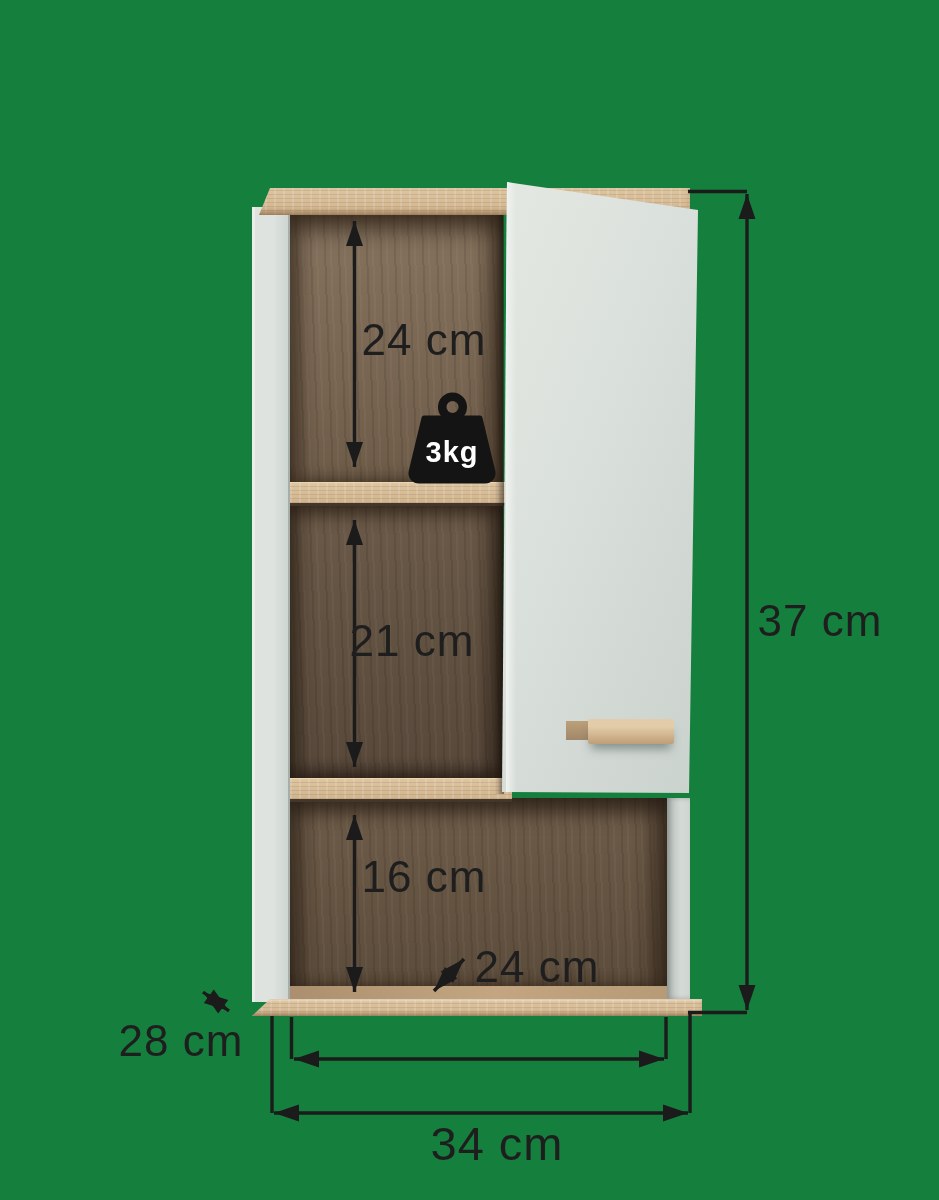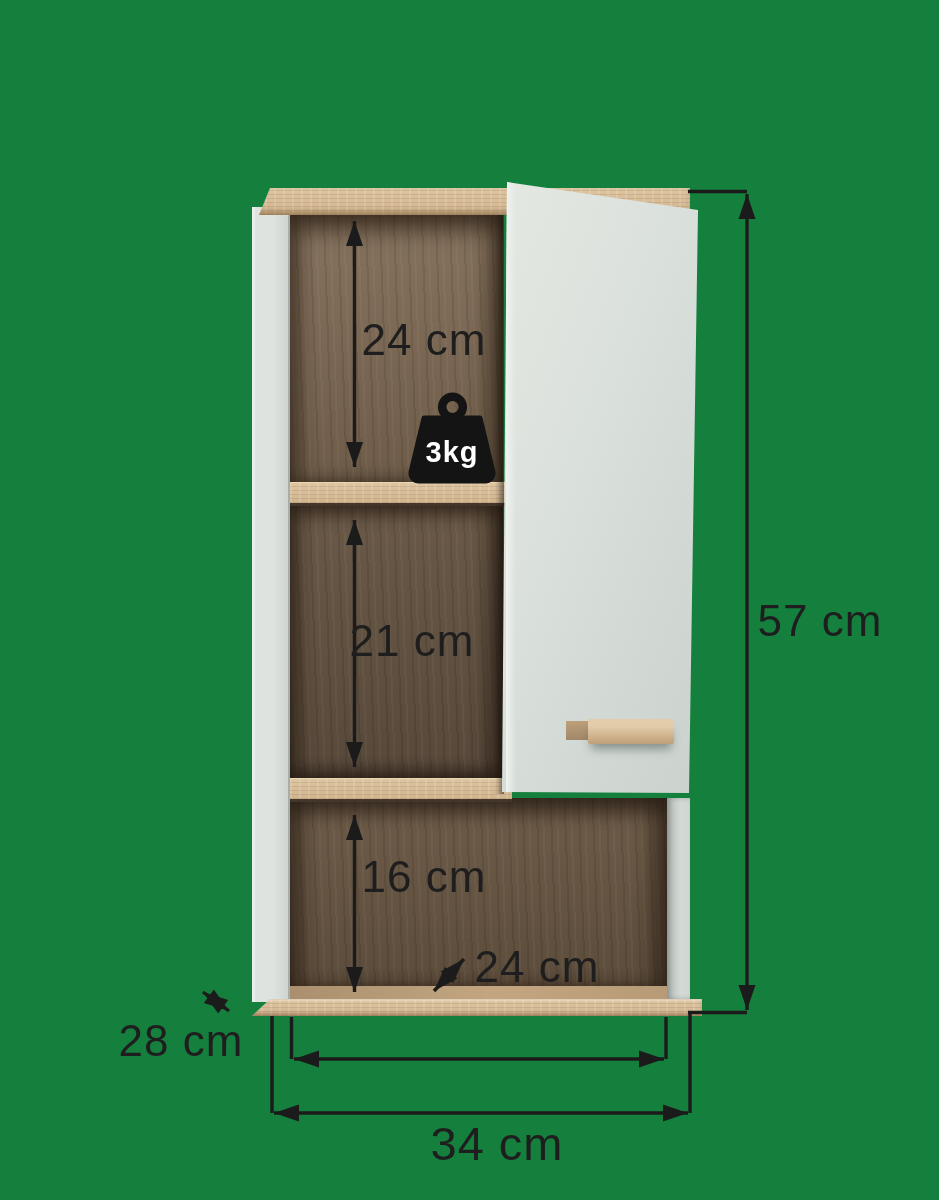--- a/index.html
+++ b/index.html
@@ -140,17 +140,17 @@
       <circle cx="452.5" cy="407" r="10.3" fill="none" stroke="#141414" stroke-width="8.5"></circle>
       <path d="M424,418 h56 l13,54 a8,8 0 0 1 -8,9 h-66 a8,8 0 0 1 -8,-9 z" fill="#141414" stroke="#141414" stroke-width="5" stroke-linejoin="round"></path>
     </g>
   </svg>
 
   <div class="dim" id="lbl-24-top">24 cm</div>
   <div class="dim" id="lbl-21">21 cm</div>
   <div class="dim" id="lbl-16">16 cm</div>
   <div class="dim" id="lbl-24-depth">24 cm</div>
   <div class="dim" id="lbl-28">28 cm</div>
-  <div class="dim" id="lbl-68">57 cm</div>
+  <div class="dim" id="lbl-68">37 cm</div>
   <div class="dim big" id="lbl-34">34 cm</div>
   <div id="lbl-3kg">3kg</div>
 
 </div>
 
 </body></html>

